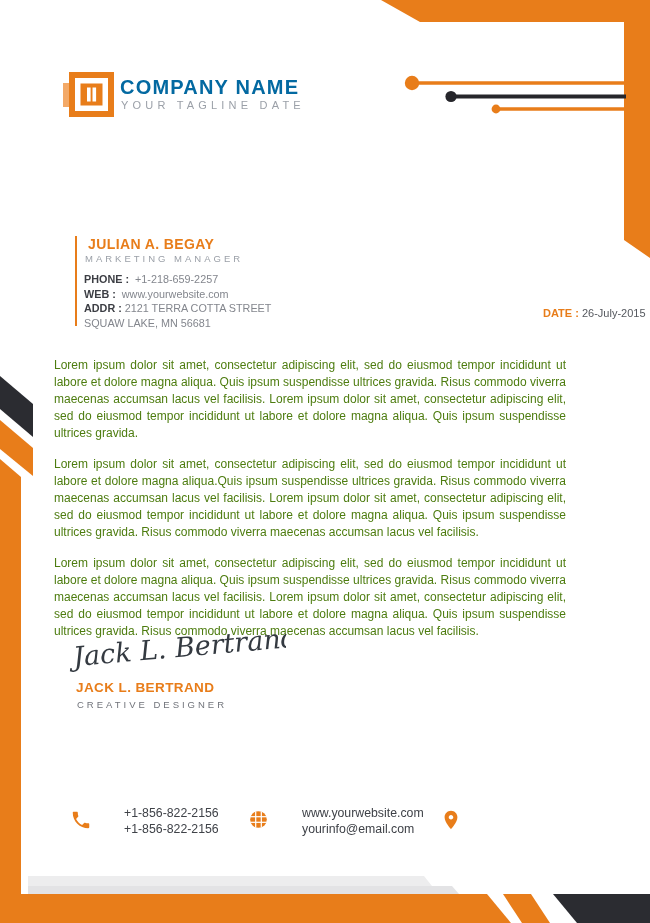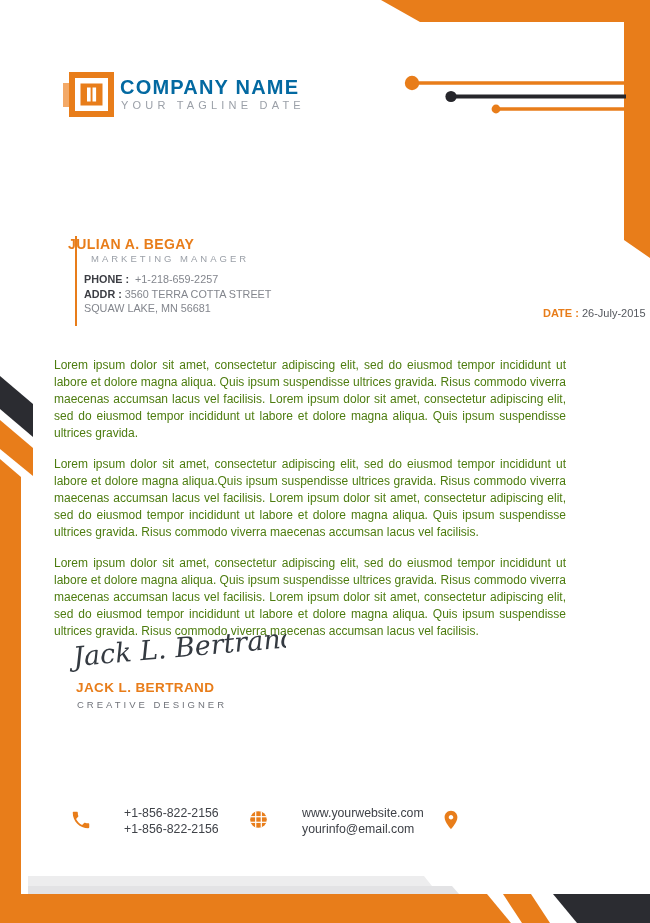--- a/index.html
+++ b/index.html
@@ -11,22 +11,22 @@
   .abs{position:absolute;}
   
   #deco{position:absolute;left:0;top:0;width:650px;height:923px;z-index:0;}
   
   .logo-wrap{left:62px;top:70px;width:56px;height:50px;}
   .brand-name{left:120px;top:76px;font-size:20px;font-weight:bold;
     letter-spacing:1.2px;color:#0369a1;}
   .brand-tagline{left:121px;top:99px;font-size:11px;letter-spacing:4.2px;color:#9ba0a8;}
   
   .sender-rule{left:75px;top:236px;width:2px;height:90px;background:#e87d1a;}
-  .sender-name{left:68px;top:236px;font-size:14px;font-weight:bold;color:#e87d1a;letter-spacing:.4px;}
-  .sender-title{left:91px;top:253px;font-size:9.5px;letter-spacing:3px;color:#9ba0a8;}
+  .sender-name{left:88px;top:236px;font-size:14px;font-weight:bold;color:#e87d1a;letter-spacing:.4px;}
+  .sender-title{left:85px;top:253px;font-size:9.5px;letter-spacing:3px;color:#9ba0a8;}
   .contact{left:84px;top:272px;width:230px;font-size:10.8px;line-height:14.6px;color:#83868d;}
   .contact b{color:#3c3e44;font-weight:bold;}
   .date-line{left:503px;top:307px;font-size:11px;color:#55585e;}
   .date-line b{color:#e87d1a;font-weight:bold;padding-left:40px;}
   
   .letter-body{left:54px;top:357px;width:512px;color:#4d7c0f;font-size:12px;line-height:17px;}
   .letter-body p{margin:0 0 14px 0;text-align:justify;}
   
   .sig-script{left:66px;top:628px;width:220px;height:56px;}
   .sig-name{left:76px;top:680px;font-size:13.5px;font-weight:bold;color:#e87d1a;letter-spacing:.4px;}
@@ -82,21 +82,22 @@
   </svg>
 </div>
 <div class="abs brand-name">COMPANY NAME</div>
 <div class="abs brand-tagline">YOUR TAGLINE DATE</div>
 
 <div class="abs sender-rule"></div>
 <div class="abs sender-name">JULIAN A. BEGAY</div>
 <div class="abs sender-title">MARKETING MANAGER</div>
 <div class="abs contact">
   <div><b>PHONE :</b>&nbsp; <span>+1-218-659-2257</span></div>
-  <div><b>ADDR :</b> <span>3560 TERRA COTTA STREET</span></div>
+  <div><b>WEB :</b>&nbsp; <span>www.yourwebsite.com</span></div>
+  <div><b>ADDR :</b> <span>2121 TERRA COTTA STREET</span></div>
   <div><span>SQUAW LAKE, MN 56681</span></div>
 </div>
 <div class="abs date-line">
   <b>DATE :</b> <span>26-July-2015</span>
 </div>
 
 <div class="abs letter-body">
   <p>Lorem ipsum dolor sit amet, consectetur adipiscing elit, sed do eiusmod tempor incididunt ut labore et dolore magna aliqua. Quis ipsum suspendisse ultrices gravida. Risus commodo viverra maecenas accumsan lacus vel facilisis. Lorem ipsum dolor sit amet, consectetur adipiscing elit, sed do eiusmod tempor incididunt ut labore et dolore magna aliqua. Quis ipsum suspendisse ultrices gravida.</p>
   <p>Lorem ipsum dolor sit amet, consectetur adipiscing elit, sed do eiusmod tempor incididunt ut labore et dolore magna aliqua.Quis ipsum suspendisse ultrices gravida. Risus commodo viverra maecenas accumsan lacus vel facilisis. Lorem ipsum dolor sit amet, consectetur adipiscing elit, sed do eiusmod tempor incididunt ut labore et dolore magna aliqua. Quis ipsum suspendisse ultrices gravida. Risus commodo viverra maecenas accumsan lacus vel facilisis.</p>
   <p>Lorem ipsum dolor sit amet, consectetur adipiscing elit, sed do eiusmod tempor incididunt ut labore et dolore magna aliqua. Quis ipsum suspendisse ultrices gravida. Risus commodo viverra maecenas accumsan lacus vel facilisis. Lorem ipsum dolor sit amet, consectetur adipiscing elit, sed do eiusmod tempor incididunt ut labore et dolore magna aliqua. Quis ipsum suspendisse ultrices gravida. Risus commodo viverra maecenas accumsan lacus vel facilisis.</p>

